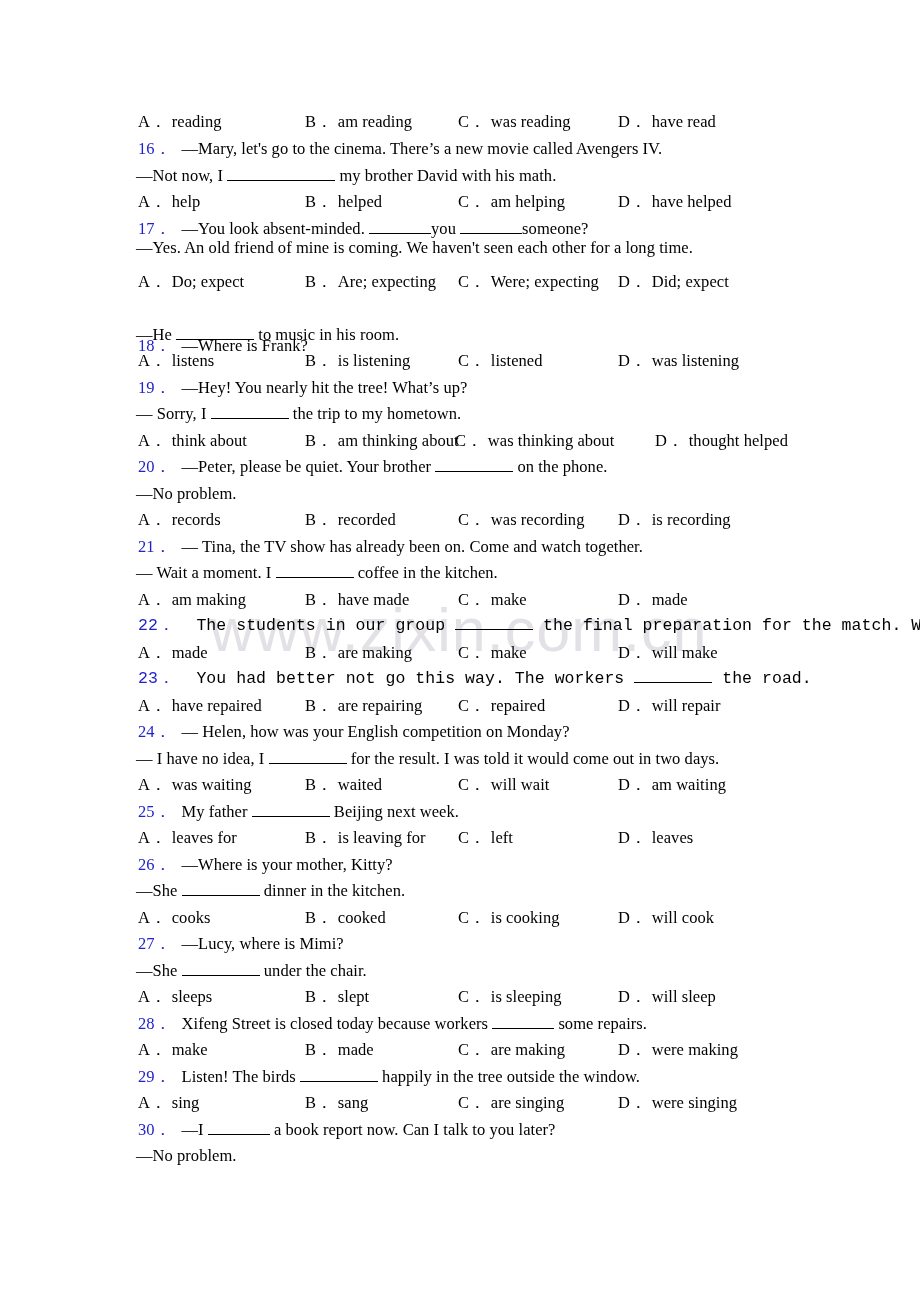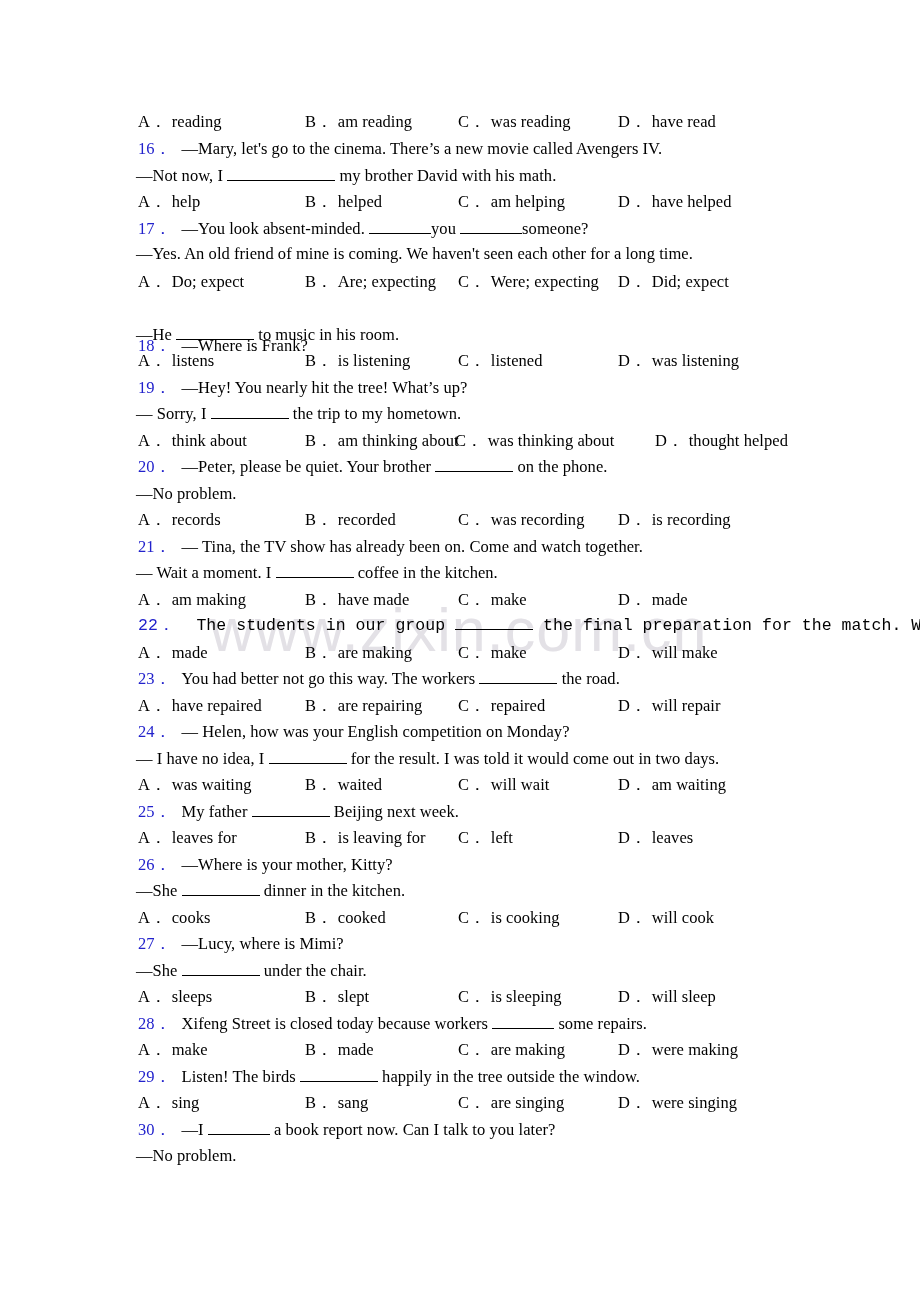--- a/index.html
+++ b/index.html
@@ -120,21 +120,21 @@
   <div id="questions">
       <div class="line" style="top: 139px;"><span class="qnum">16</span>&nbsp;&nbsp;<span class="stem-text">—Mary, let's go to the cinema. There’s a new movie called Avengers IV.</span></div>
       <div class="line cont" style="top: 165.5px;">—Not now, I <span class="blank b-lg"></span> my brother David with his math.</div>
       <div class="line opts c-wide" style="top: 192px;">
         <span class="opt o1"><span class="lab">A</span>&nbsp;<span>help</span></span>
         <span class="opt o2"><span class="lab">B</span>&nbsp;<span>helped</span></span>
         <span class="opt o3"><span class="lab">C</span>&nbsp;<span>am helping</span></span>
         <span class="opt o4"><span class="lab">D</span>&nbsp;<span>have helped</span></span>
       </div>
       <div class="line" style="top: 218.5px;"><span class="qnum">17</span>&nbsp;&nbsp;<span class="stem-text">—You look absent-minded. <span class="blank b-sm"></span>you <span class="blank b-sm"></span>someone?</span></div>
-      <div class="line cont" style="top: 244px;">—Yes. An old friend of mine is coming. We haven't seen each other for a long time.</div>
+      <div class="line cont" style="top: 238px;">—Yes. An old friend of mine is coming. We haven't seen each other for a long time.</div>
       <div class="line opts c-wide" style="top: 271.5px;">
         <span class="opt o1"><span class="lab">A</span>&nbsp;<span>Do; expect</span></span>
         <span class="opt o2"><span class="lab">B</span>&nbsp;<span>Are; expecting</span></span>
         <span class="opt o3"><span class="lab">C</span>&nbsp;<span>Were; expecting</span></span>
         <span class="opt o4"><span class="lab">D</span>&nbsp;<span>Did; expect</span></span>
       </div>
       <div class="line" style="top: 298px; margin-top: 38px;"><span class="qnum">18</span>&nbsp;&nbsp;<span class="stem-text">—Where is Frank?</span></div>
       <div class="line cont" style="top: 324.5px;">—He <span class="blank b-md"></span> to music in his room.</div>
       <div class="line opts c-wide" style="top: 351px;">
         <span class="opt o1"><span class="lab">A</span>&nbsp;<span>listens</span></span>
@@ -166,21 +166,21 @@
         <span class="opt o3"><span class="lab">C</span>&nbsp;<span>make</span></span>
         <span class="opt o4"><span class="lab">D</span>&nbsp;<span>made</span></span>
       </div>
       <div class="line" style="top: 616px; font-family: Liberation Mono, monospace;"><span class="qnum">22</span>&nbsp;&nbsp;<span class="stem-text">The students in our group <span class="blank b-md"></span> the final preparation for the match. We are sure to win.</span></div>
       <div class="line opts c-wide" style="top: 642.5px;">
         <span class="opt o1"><span class="lab">A</span>&nbsp;<span>made</span></span>
         <span class="opt o2"><span class="lab">B</span>&nbsp;<span>are making</span></span>
         <span class="opt o3"><span class="lab">C</span>&nbsp;<span>make</span></span>
         <span class="opt o4"><span class="lab">D</span>&nbsp;<span>will make</span></span>
       </div>
-      <div class="line" style="top: 669px;"><span class="qnum">23</span>&nbsp;&nbsp;<span class="stem-text">You had better not go this way. The workers <span class="blank b-md"></span> the road.</span></div>
+      <div class="line" style="top: 669px; font-family: Liberation Mono, monospace;"><span class="qnum">23</span>&nbsp;&nbsp;<span class="stem-text">You had better not go this way. The workers <span class="blank b-md"></span> the road.</span></div>
       <div class="line opts c-wide" style="top: 695.5px;">
         <span class="opt o1"><span class="lab">A</span>&nbsp;<span>have repaired</span></span>
         <span class="opt o2"><span class="lab">B</span>&nbsp;<span>are repairing</span></span>
         <span class="opt o3"><span class="lab">C</span>&nbsp;<span>repaired</span></span>
         <span class="opt o4"><span class="lab">D</span>&nbsp;<span>will repair</span></span>
       </div>
       <div class="line" style="top: 722px;"><span class="qnum">24</span>&nbsp;&nbsp;<span class="stem-text">— Helen, how was your English competition on Monday?</span></div>
       <div class="line cont" style="top: 748.5px;">— I have no idea, I <span class="blank b-md"></span> for the result. I was told it would come out in two days.</div>
       <div class="line opts c-wide" style="top: 775px;">
         <span class="opt o1"><span class="lab">A</span>&nbsp;<span>was waiting</span></span>

